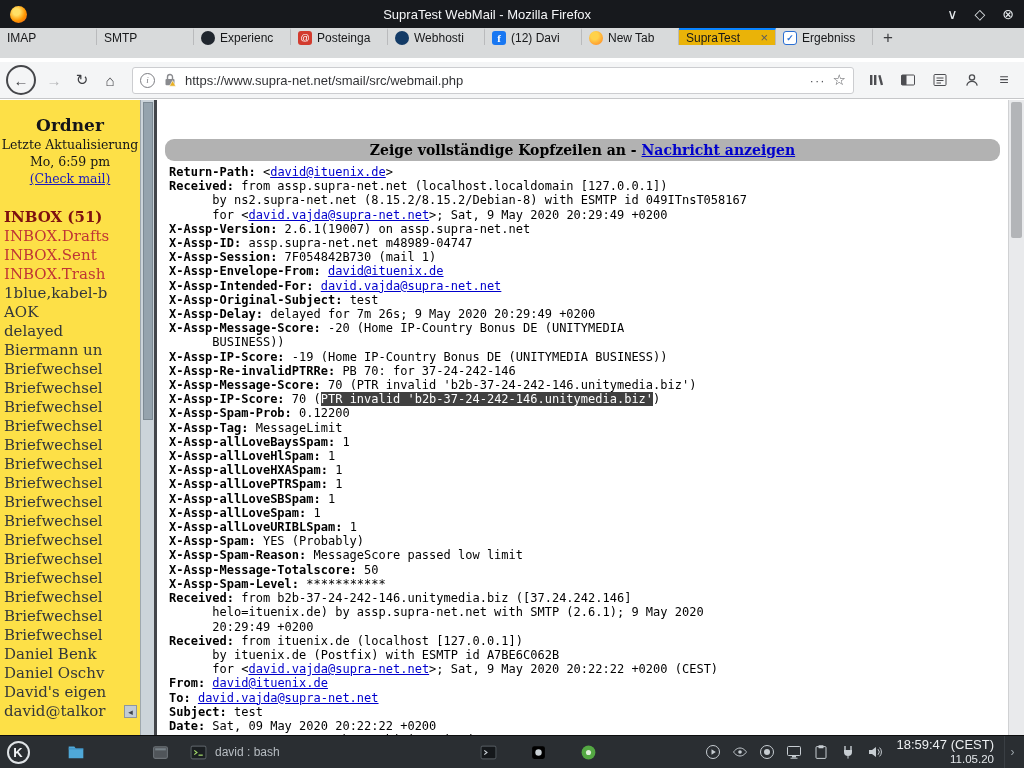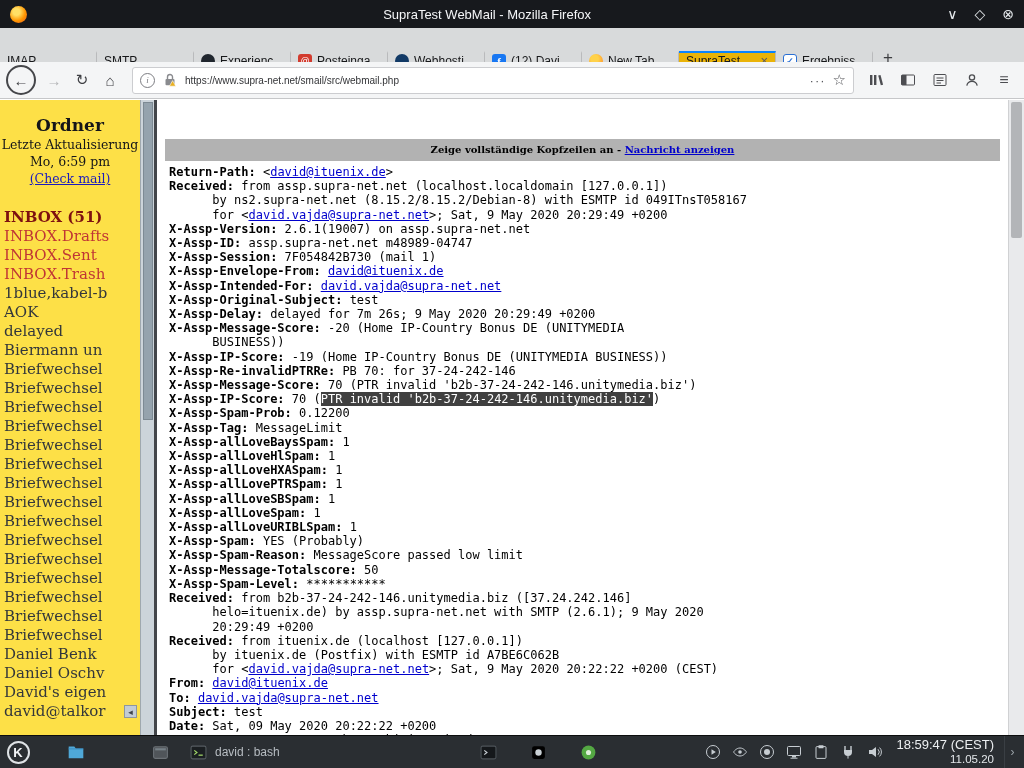--- a/index.html
+++ b/index.html
@@ -8,21 +8,21 @@
   .screen{position:relative;width:1024px;height:768px;overflow:hidden;background:#fff;}
 
   
   .titlebar{position:absolute;top:0;left:0;right:0;height:28px;background:#17191d;display:flex;align-items:center;padding:0 10px;box-sizing:border-box;}
   .fx-logo{width:17px;height:17px;border-radius:50%;background:radial-gradient(circle at 38% 35%,#ffe066 0 22%,#ff9500 58%,#e3582a 100%);flex:0 0 auto;margin-right:8px;}
   .tb-title{flex:1;text-align:center;color:#f5f6f8;font-size:13px;white-space:nowrap;overflow:hidden;}
   .win-controls{display:flex;gap:17px;color:#e6eaed;font-size:14px;flex:0 0 auto;margin-left:8px;}
   .win-controls span{cursor:default;line-height:1;}
 
   
-  .tabbar{position:absolute;top:28px;left:0;right:0;height:40px;background:#d8dadb;display:flex;align-items:flex-end;}
+  .tabbar{position:absolute;top:28px;left:0;right:0;height:30px;background:#d8dadb;display:flex;align-items:flex-start;}
   .tab-strip{display:flex;align-items:stretch;flex:0 1 auto;overflow:hidden;}
   .tab{flex:0 0 auto;width:97px;box-sizing:border-box;display:flex;align-items:center;gap:5px;padding:0 7px;border-right:1px solid #b9babc;border-top:2px solid transparent;font-size:12px;color:#17181a;white-space:nowrap;overflow:hidden;}
   .tab.active{background:#eab308;border-top:2px solid #0a84ff;}
   .tab .tlabel{flex:1;overflow:hidden;}
   .tab .tclose{color:#5a5b5f;font-size:13px;flex:0 0 auto;}
   .fav{width:14px;height:14px;flex:0 0 auto;display:flex;align-items:center;justify-content:center;font-size:9px;color:#fff;border-radius:3px;box-sizing:border-box;}
   .fav-dark{background:#20262e;border-radius:50%;}
   .fav-mail{background:#d23b2e;}
   .fav-blu{background:#123a66;border-radius:50%;font-size:8px;}
   .fav-facebook{background:#1877f2;font-weight:bold;font-size:11px;font-family:"Liberation Serif",serif;}
@@ -31,21 +31,21 @@
   .newtab{width:30px;display:flex;align-items:center;justify-content:center;font-size:17px;color:#3c3d40;}
 
   
   .navbar{position:absolute;top:62px;left:0;right:0;height:37px;background:#f4f5f6;border-bottom:1px solid #c6c7c9;display:flex;align-items:center;padding:0 6px;box-sizing:border-box;}
   .nav-btn{width:28px;height:28px;display:flex;align-items:center;justify-content:center;font-size:15px;color:#3e3f43;flex:0 0 auto;}
   .nav-back{border:2px solid #45464a;border-radius:50%;width:26px;height:26px;font-size:15px;margin-right:4px;}
   .nav-fwd{color:#b3b4b6;}
   .urlbar{flex:1;height:27px;background:#fff;border:1px solid #cccdd0;border-radius:3px;display:flex;align-items:center;padding:0 7px;box-sizing:border-box;margin:0 8px;gap:7px;}
   .info-circle{width:13px;height:13px;border:1px solid #7c7d82;border-radius:50%;font-size:9px;font-style:italic;color:#7c7d82;display:flex;align-items:center;justify-content:center;font-family:"Liberation Serif",serif;flex:0 0 auto;}
   .lock-wrap{width:16px;height:16px;flex:0 0 auto;}
-  .url-text{flex:1;font-size:10px;color:#323336;white-space:nowrap;overflow:hidden;}
+  .url-text{flex:1;font-size:13px;color:#323336;white-space:nowrap;overflow:hidden;}
   .url-actions{color:#56575b;font-size:13px;letter-spacing:1px;flex:0 0 auto;}
   .url-star{color:#56575b;font-size:15px;flex:0 0 auto;}
   .nav-right{display:flex;align-items:center;gap:12px;flex:0 0 auto;padding:0 4px;}
   .nav-right .ni{width:20px;height:20px;display:flex;align-items:center;justify-content:center;color:#4c4d51;font-size:16px;}
 
   
   .content{position:absolute;top:100px;bottom:33px;left:0;right:0;background:#fff;}
   .sidebar{position:absolute;left:0;top:0;bottom:0;width:140px;background:#fde047;overflow:hidden;font-family:"DejaVu Serif","Liberation Serif",serif;}
   .sb-title{margin-top:15px;text-align:center;font-size:17px;font-weight:bold;color:#141519;}
   .sb-sub{text-align:center;font-size:12.5px;color:#141519;white-space:nowrap;overflow:hidden;margin-top:2px;}
@@ -53,21 +53,21 @@
   .folder-list{margin-top:22px;}
   .folder{font-size:15px;line-height:19px;padding-left:4px;white-space:nowrap;overflow:hidden;cursor:pointer;}
   .folder.inbox{color:#7d1010;font-weight:bold;}
   .folder.special{color:#c03535;}
   .folder.normal{color:#33373b;}
   .sb-left-arrow{position:absolute;right:3px;bottom:17px;width:13px;height:13px;background:#c2ccd4;border:1px solid #8d979f;box-sizing:border-box;font-size:9px;display:flex;align-items:center;justify-content:center;color:#3e444a;}
   .sb-scrollbar{position:absolute;left:140px;top:0;bottom:0;width:14px;background:#ccd4da;border-left:1px solid #9fa8ae;box-sizing:border-box;}
   .sb-thumb{position:absolute;left:2px;right:1px;top:2px;height:316px;background:#95a3ad;border:1px solid #7d8a93;}
   .frame-divider{position:absolute;left:154px;top:0;bottom:0;width:3px;background:#43464a;}
   .main{position:absolute;left:157px;top:0;right:16px;bottom:0;background:#fff;overflow:hidden;}
-  .header-bar{margin:39px 8px 0 8px;height:22px;background:#b2b2b2;text-align:center;font-family:"DejaVu Serif","Liberation Serif",serif;font-weight:bold;font-size:10px;line-height:22px;color:#000;white-space:nowrap;overflow:hidden;}
+  .header-bar{margin:39px 8px 0 8px;height:22px;background:#b2b2b2;text-align:center;font-family:"DejaVu Serif","Liberation Serif",serif;font-weight:bold;font-size:14px;line-height:22px;color:#000;white-space:nowrap;overflow:hidden;border-radius:9px;}
   .header-bar a{color:#0000cc;text-decoration:underline;cursor:pointer;}
   .headers{margin:4px 0 0 12px;font-family:"DejaVu Sans Mono","Liberation Mono",monospace;font-size:12px;line-height:14.2px;white-space:pre;color:#000;}
   .hl-b{font-weight:bold;}
   .hl-a{color:#0000cc;text-decoration:underline;cursor:pointer;}
   .hl-s{background:#404040;color:#fff;}
   .main-scrollbar{position:absolute;right:0;top:0;bottom:0;width:16px;background:#e9eaec;border-left:1px solid #d0d1d3;box-sizing:border-box;}
   .ms-thumb{position:absolute;left:2px;right:2px;top:2px;height:136px;background:#b3b5b8;border-radius:2px;}
 
   
   .taskbar{position:absolute;left:0;right:0;bottom:0;height:33px;background:#2a2e32;border-top:1px solid #0c0d0e;display:flex;align-items:center;padding:0 4px;box-sizing:border-box;color:#d5d9dd;}

